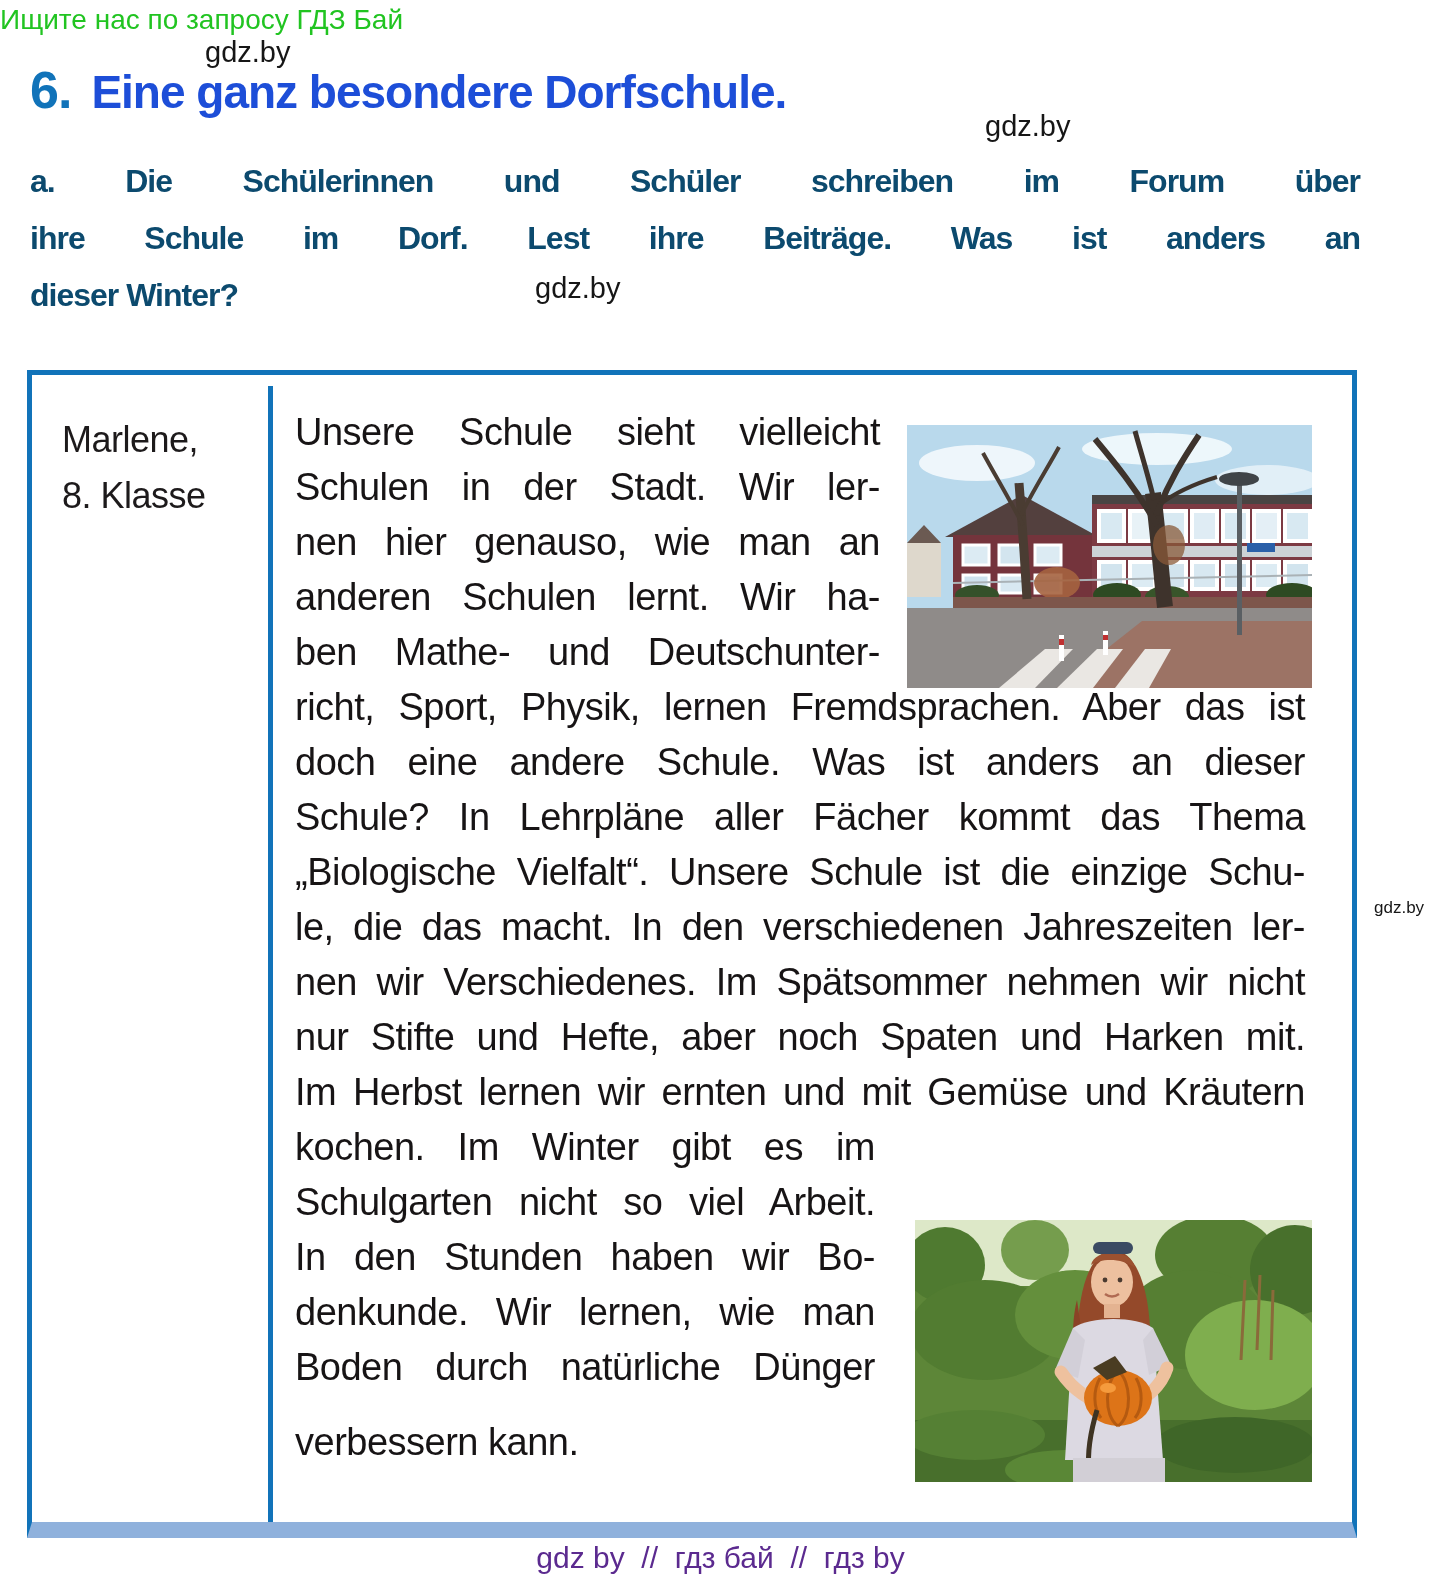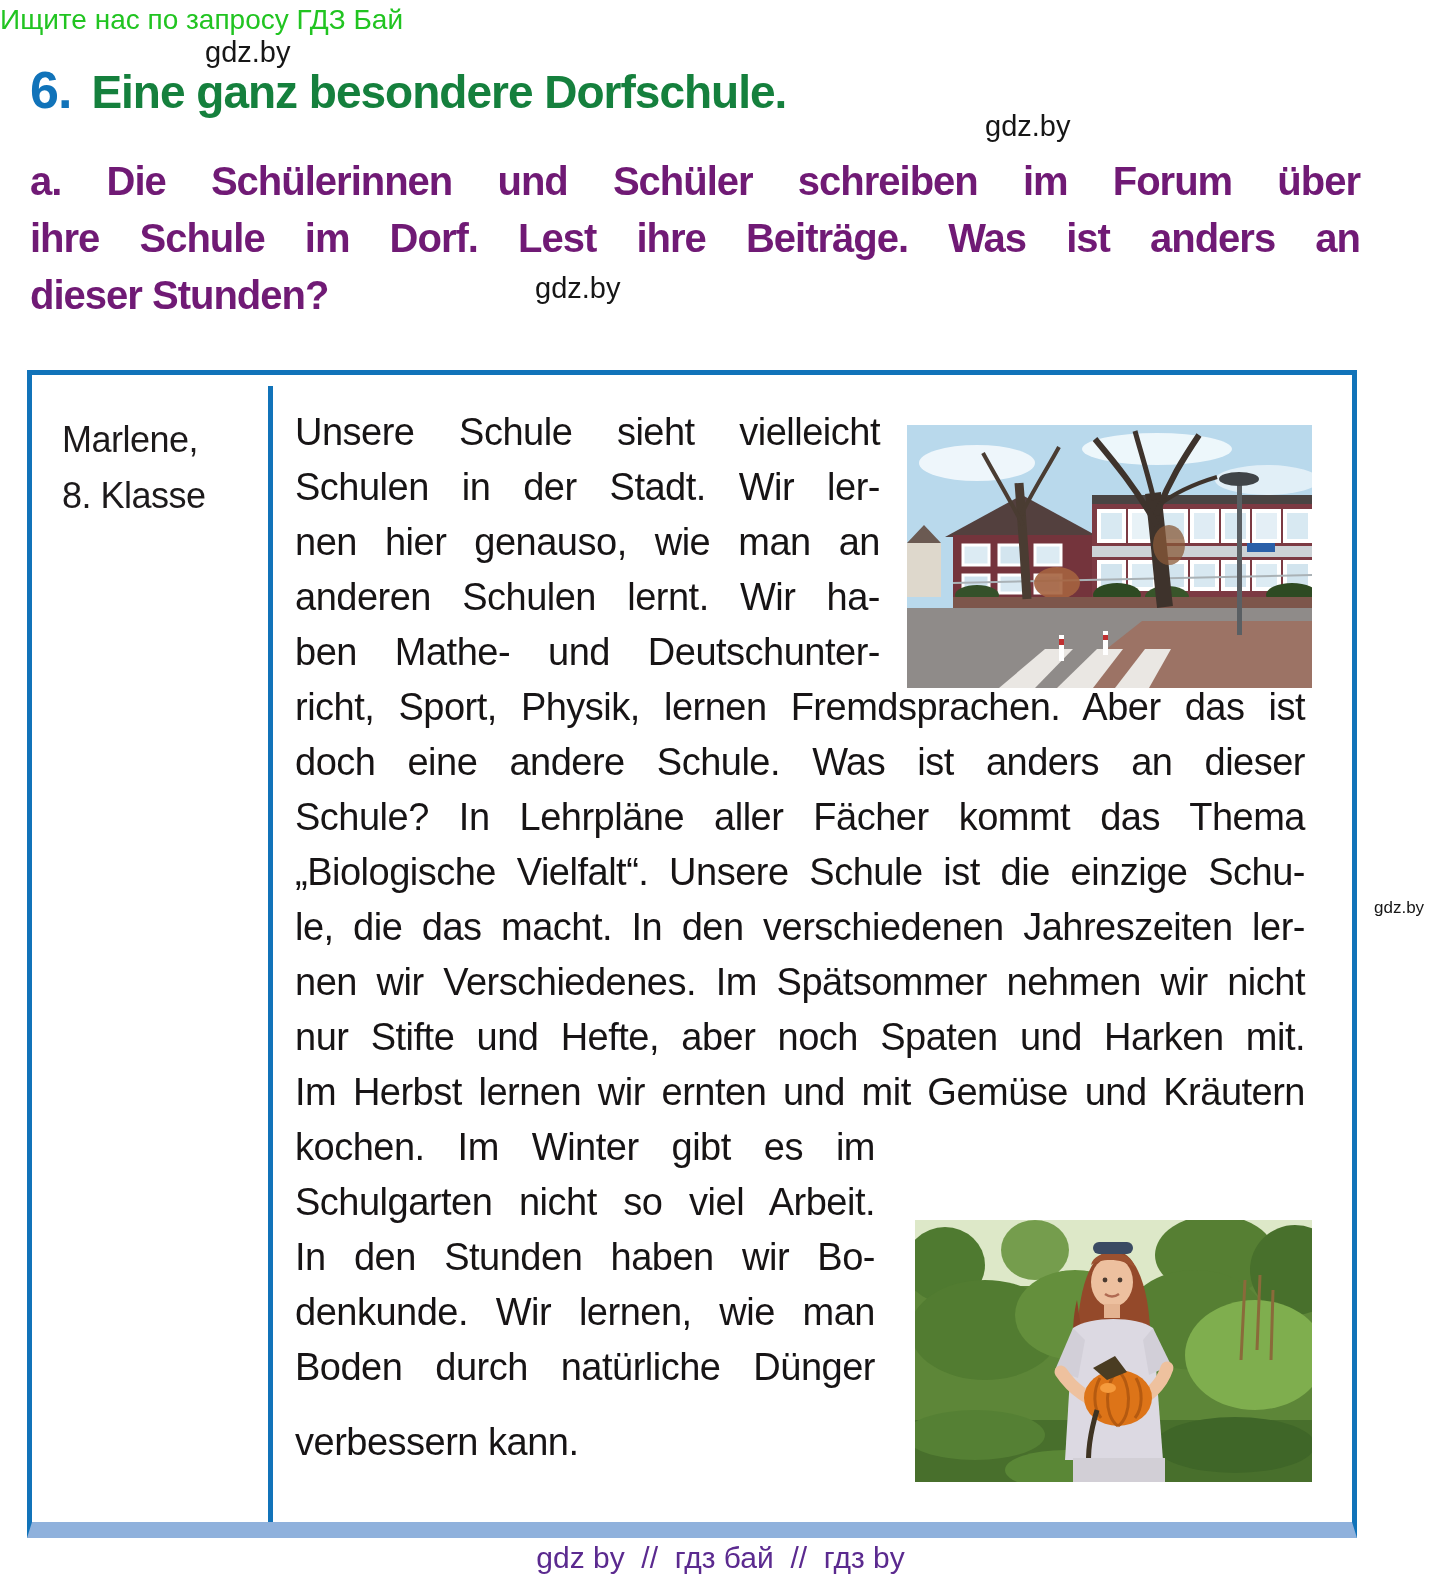--- a/index.html
+++ b/index.html
@@ -10,25 +10,25 @@
   .abs{position:absolute;}
   
   .banner{top:4px;left:0;width:1441px;text-align:left;font-size:28px;color:#21c421;}
   
   .wm{color:#161616;font-size:29px;white-space:nowrap;}
   .wm.sm{font-size:18px;}
   .wm.xs{font-size:17px;}
   
   .heading{top:60px;left:30px;display:flex;align-items:baseline;}
   .ex-num{color:#1173b9;font-weight:bold;font-size:52px;margin-right:20px;letter-spacing:-1px;}
-  .ex-title{color:#15803d;font-weight:bold;font-size:46px;letter-spacing:-1px;}
+  .ex-title{color:#1d4ed8;font-weight:bold;font-size:46px;letter-spacing:-1px;}
   
   .task{top:153px;left:30px;width:1330px;}
-  .task-line{height:57px;line-height:57px;font-size:40px;font-weight:bold;letter-spacing:-1px;
-    text-align:justify;text-align-last:justify;white-space:nowrap;color:#701a75;}
+  .task-line{height:57px;line-height:57px;font-size:32px;font-weight:bold;letter-spacing:-1px;
+    text-align:justify;text-align-last:justify;white-space:nowrap;color:#0c4a6e;}
   .task-line.last{text-align-last:left;}
   
   .card{top:370px;left:27px;width:1330px;height:1168px;box-sizing:border-box;
     border:5px solid #1173b9;border-bottom:16px solid #8fb1dc;background:#fff;display:flex;}
   .author-col{width:241px;box-sizing:border-box;border-right:5px solid #1173b9;
     padding:26px 0 0 30px;flex:none;margin-top:11px;}
   .author-line{font-size:36px;line-height:56px;letter-spacing:-0.5px;white-space:nowrap;}
   .content-col{flex:1;position:relative;border-radius:6px;}
   .text-flow{position:absolute;left:22px;top:30px;}
   .blk-a{width:585px;}
@@ -58,21 +58,21 @@
 <div class="abs wm xs" style="left:1374px;top:898px;">gdz.by</div>
 
 <div class="abs heading">
   <span class="ex-num">6.</span>
   <span class="ex-title">Eine ganz besondere Dorfschule.</span>
 </div>
 
 <div class="abs task">
   <div class="task-line">a. Die Schülerinnen und Schüler schreiben im Forum über</div>
   <div class="task-line">ihre Schule im Dorf. Lest ihre Beiträge. Was ist anders an</div>
-  <div class="task-line last">dieser Stunden?</div>
+  <div class="task-line last">dieser Winter?</div>
 </div>
 
 <div class="abs card">
   <div class="author-col">
     <div class="author-line">Marlene,</div>
     <div class="author-line">8. Klasse</div>
   </div>
   <div class="content-col">
 
     <svg class="photo photo-school" viewBox="0 0 405 263" xmlns="http://www.w3.org/2000/svg">

